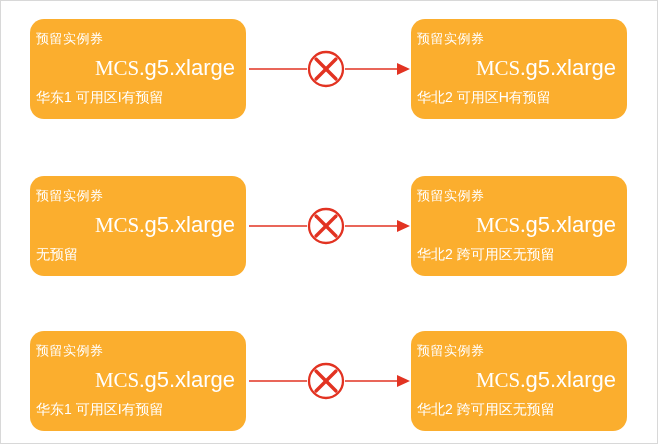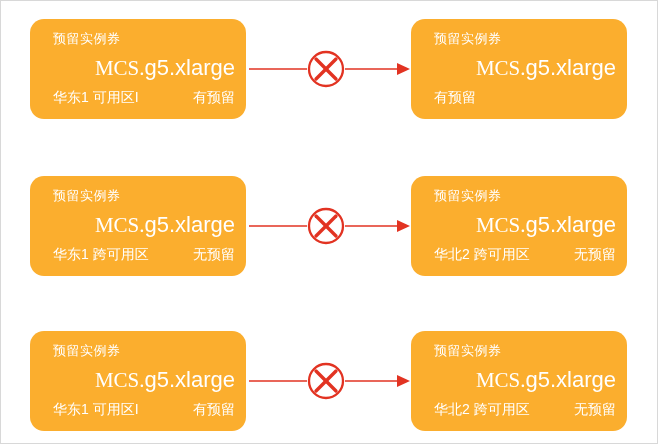--- a/index.html
+++ b/index.html
@@ -19,37 +19,37 @@
     border:1px solid var(--border-gray);
     overflow:hidden;
   }
   .card{
     position:absolute;
     width:216px;height:100px;
     background:var(--box-bg);
     border-radius:14px;
     color:var(--card-text);
     display:flex;flex-direction:column;justify-content:space-between;
-    padding:13px 11px 14px 23px;
+    padding:13px 11px 14px 6px;
   }
   .card.left{left:29px;}
   .card.right{left:410px;}
   .row-0 .card{top:18px;}
   .row-1 .card{top:175px;}
   .row-2 .card{top:330px;}
   .badge{font-size:13px;line-height:13px;letter-spacing:.5px;}
   .instance{
     text-align:right;font-size:22px;line-height:24px;white-space:nowrap;
   }
   .instance .serif{
     font-family:"Liberation Serif","DejaVu Serif",serif;
     font-size:21px;
   }
   .footer{
-    display:flex;justify-content:space-between;align-items:flex-end;
+    display:flex;justify-content:flex-start;align-items:flex-end;
     font-size:14px;line-height:15px;white-space:nowrap;
   }
   .connector{
     position:absolute;left:245px;width:165px;height:44px;
     display:block;
   }
   .row-0 .connector{top:46px;}
   .row-1 .connector{top:203px;}
   .row-2 .connector{top:358px;}
   .connector line.thin{stroke:var(--accent-red);stroke-width:1.6;}
@@ -78,31 +78,31 @@
       <line class="xstroke" x1="70" y1="12" x2="90" y2="32"></line>
       <line class="xstroke" x1="90" y1="12" x2="70" y2="32"></line>
       <line class="thin" x1="99" y1="22" x2="151" y2="22"></line>
       <polygon points="164,22 151,16 151,28"></polygon>
     </svg>
 
     <div class="card right">
       <div class="badge">预留实例券</div>
       <div class="instance"><span class="serif">MCS.</span><span>g5.xlarge</span></div>
       <div class="footer">
+        <span>华北2 可用区H</span>
         <span>有预留</span>
       </div>
     </div>
   </div>
 
   <div class="row row-1">
     <div class="card left">
       <div class="badge">预留实例券</div>
       <div class="instance"><span class="serif">MCS.</span><span>g5.xlarge</span></div>
       <div class="footer">
-        <span>华东1 跨可用区</span>
         <span>无预留</span>
       </div>
     </div>
 
     <svg class="connector" viewBox="0 0 165 44" xmlns="http://www.w3.org/2000/svg">
       <line class="thin" x1="3" y1="22" x2="61" y2="22"></line>
       <circle cx="80" cy="22" r="17"></circle>
       <line class="xstroke" x1="70" y1="12" x2="90" y2="32"></line>
       <line class="xstroke" x1="90" y1="12" x2="70" y2="32"></line>
       <line class="thin" x1="99" y1="22" x2="151" y2="22"></line>

